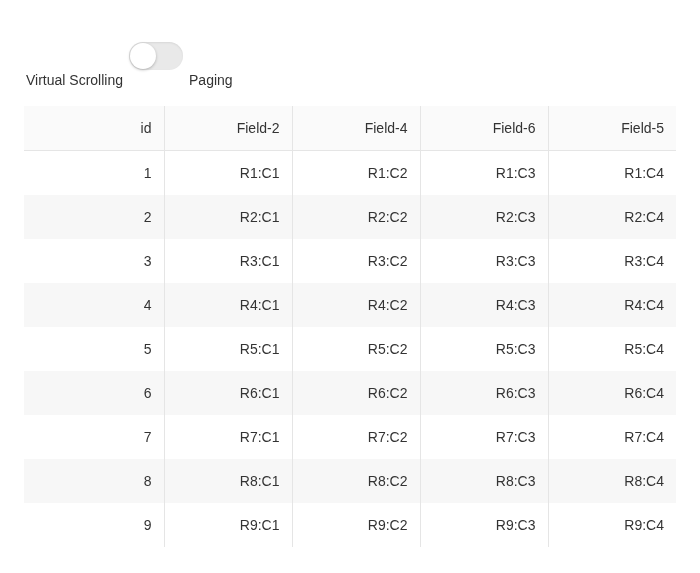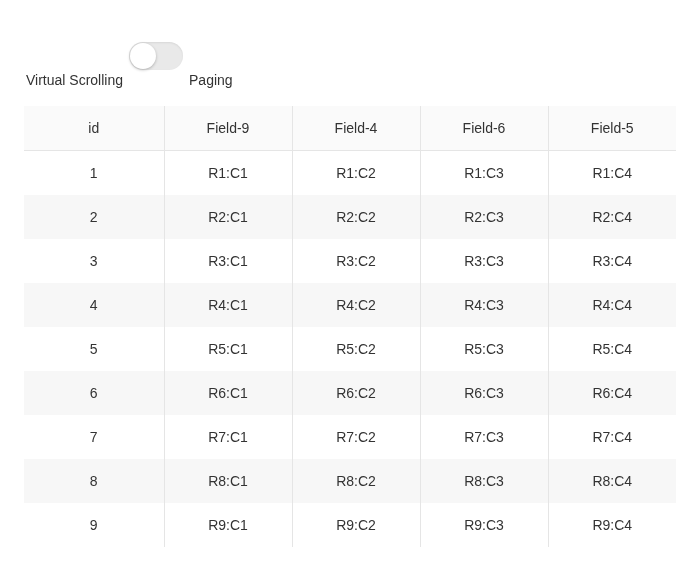--- a/index.html
+++ b/index.html
@@ -45,21 +45,21 @@
       border-radius: 50%;
       box-shadow: 0 1px 3px rgba(0,0,0,0.25);
     }
     table.grid {
       width: 100%;
       border-collapse: collapse;
       table-layout: fixed;
     }
     table.grid th,
     table.grid td {
-      text-align: center;
+      text-align: right;
       padding: 14px 12px;
       border-left: 1px solid #e5e5e5;
       font-weight: 400;
       font-size: 14px;
       color: #333;
       overflow: hidden;
       text-overflow: ellipsis;
       white-space: nowrap;
     }
     table.grid th:first-child,
@@ -93,21 +93,21 @@
   <colgroup>
     <col class="col-id">
     <col>
     <col>
     <col>
     <col>
   </colgroup>
   <thead>
     <tr>
       <th>id</th>
-      <th>Field-9</th>
+      <th>Field-2</th>
       <th>Field-4</th>
       <th>Field-6</th>
       <th>Field-5</th>
     </tr>
   </thead>
   <tbody>
     <tr>
       <td>1</td>
       <td>R1:C1</td>
       <td>R1:C2</td>

